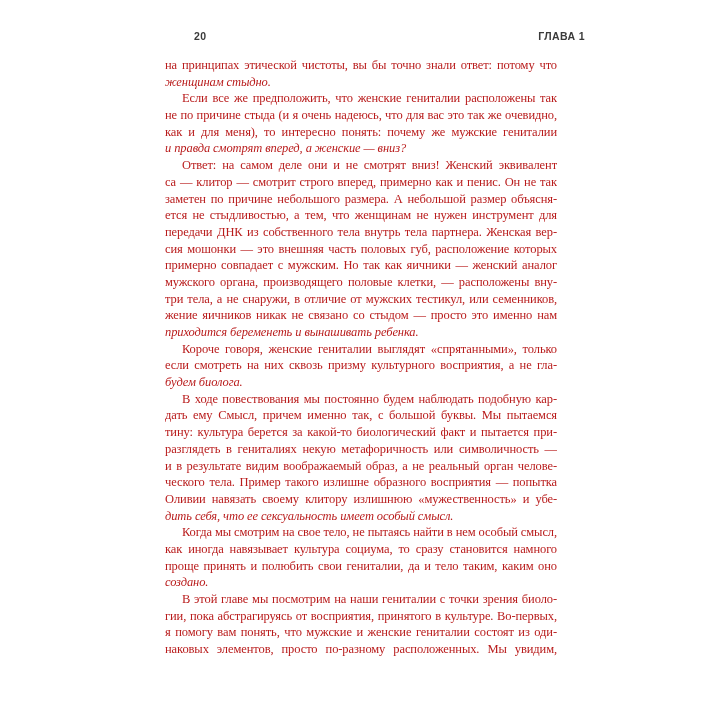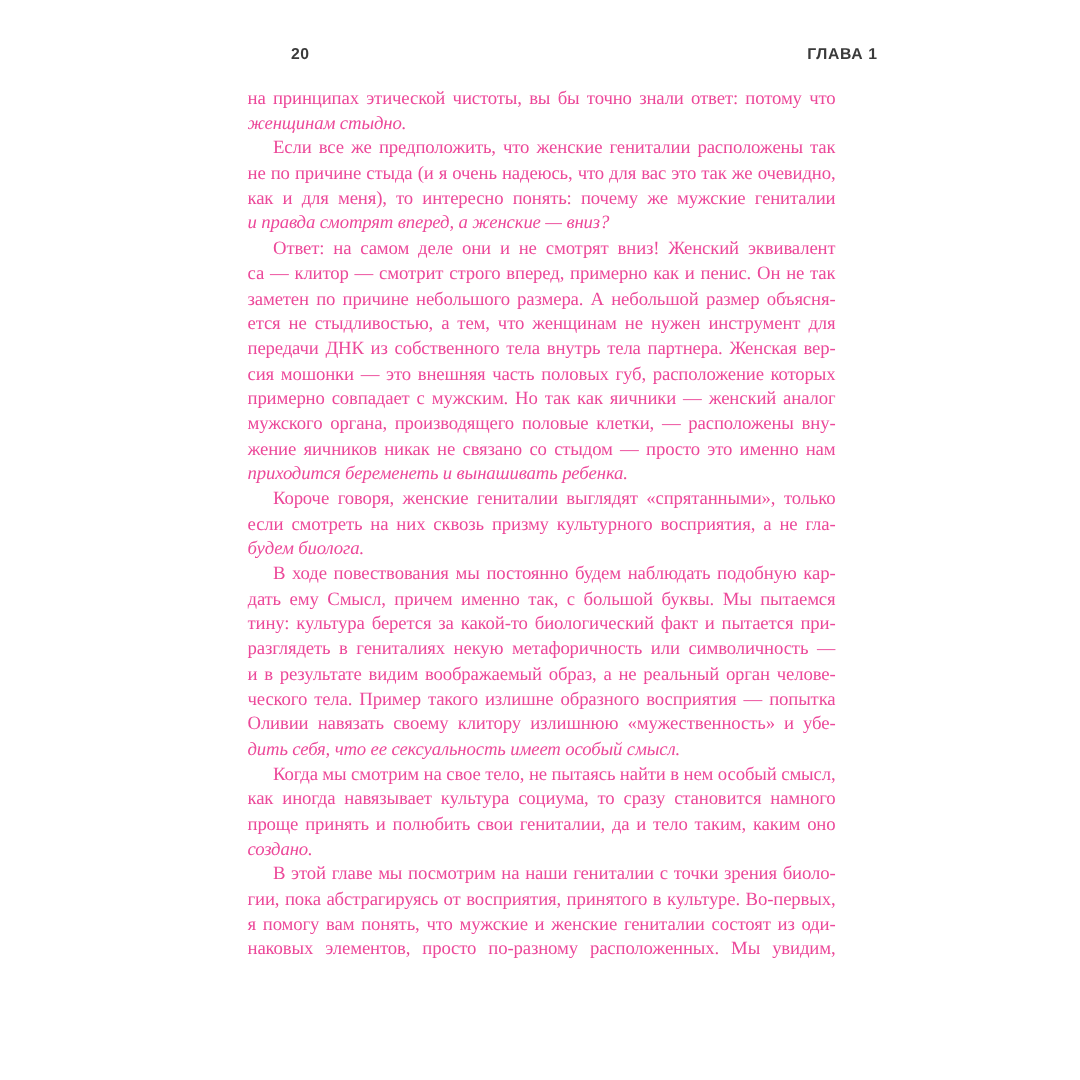--- a/index.html
+++ b/index.html
@@ -30,21 +30,21 @@
     margin-left: 28px;
   }
   .text-body {
     position: absolute;
     top: 57px;
     left: 165px;
     width: 392px;
     font-family: "Liberation Serif", "DejaVu Serif", serif;
     font-size: 12.5px;
     letter-spacing: -0.1px;
-    color: #ec4899;
+    color: #b91c1c;
   }
   .paragraph { margin: 0; }
   .line {
     height: 16.7px;
     line-height: 16.7px;
     text-align: justify;
     text-align-last: justify;
     overflow: hidden;
     white-space: nowrap; 
   }
@@ -76,20 +76,21 @@
       </div>
       <div class="paragraph">
         <div class="line indent">Ответ: на самом деле они и не смотрят вниз! Женский эквивалент пени-</div>
         <div class="line">са — клитор — смотрит строго вперед, примерно как и пенис. Он не так</div>
         <div class="line">заметен по причине небольшого размера. А небольшой размер объясня-</div>
         <div class="line">ется не стыдливостью, а тем, что женщинам не нужен инструмент для</div>
         <div class="line">передачи ДНК из собственного тела внутрь тела партнера. Женская вер-</div>
         <div class="line">сия мошонки — это внешняя часть половых губ, расположение которых</div>
         <div class="line">примерно совпадает с мужским. Но так как яичники — женский аналог</div>
         <div class="line">мужского органа, производящего половые клетки, — расположены вну-</div>
+        <div class="line">три тела, а не снаружи, в отличие от мужских тестикул, или семенников,</div>
         <div class="line">жение яичников никак не связано со стыдом — просто это именно нам</div>
         <div class="line para-last">приходится беременеть и вынашивать ребенка.</div>
       </div>
       <div class="paragraph">
         <div class="line indent">Короче говоря, женские гениталии выглядят «спрятанными», только</div>
         <div class="line">если смотреть на них сквозь призму культурного восприятия, а не гла-</div>
         <div class="line para-last">будем биолога.</div>
       </div>
       <div class="paragraph">
         <div class="line indent">В ходе повествования мы постоянно будем наблюдать подобную кар-</div>

